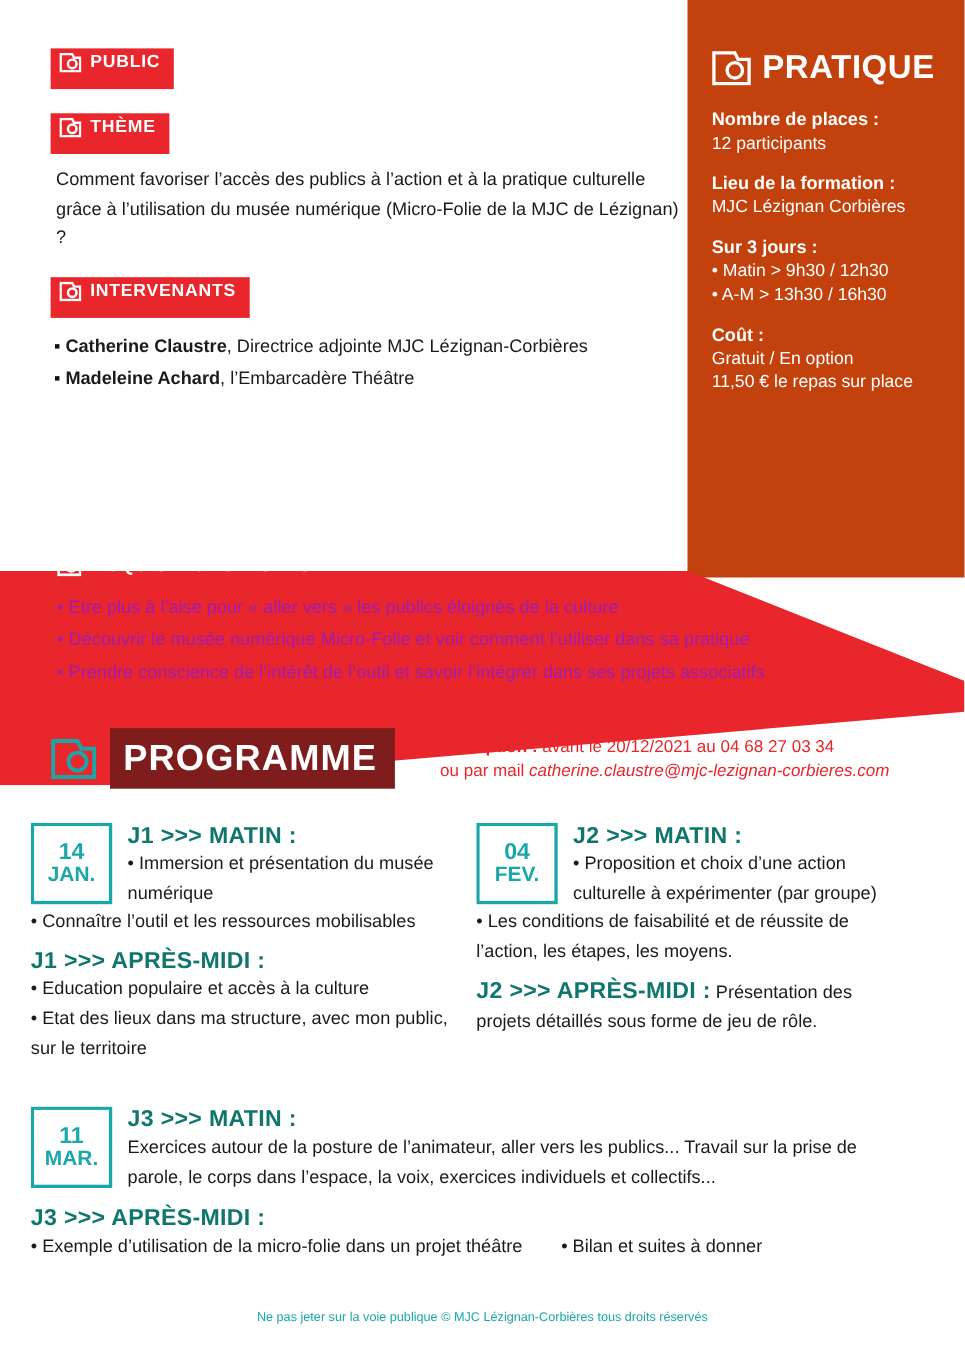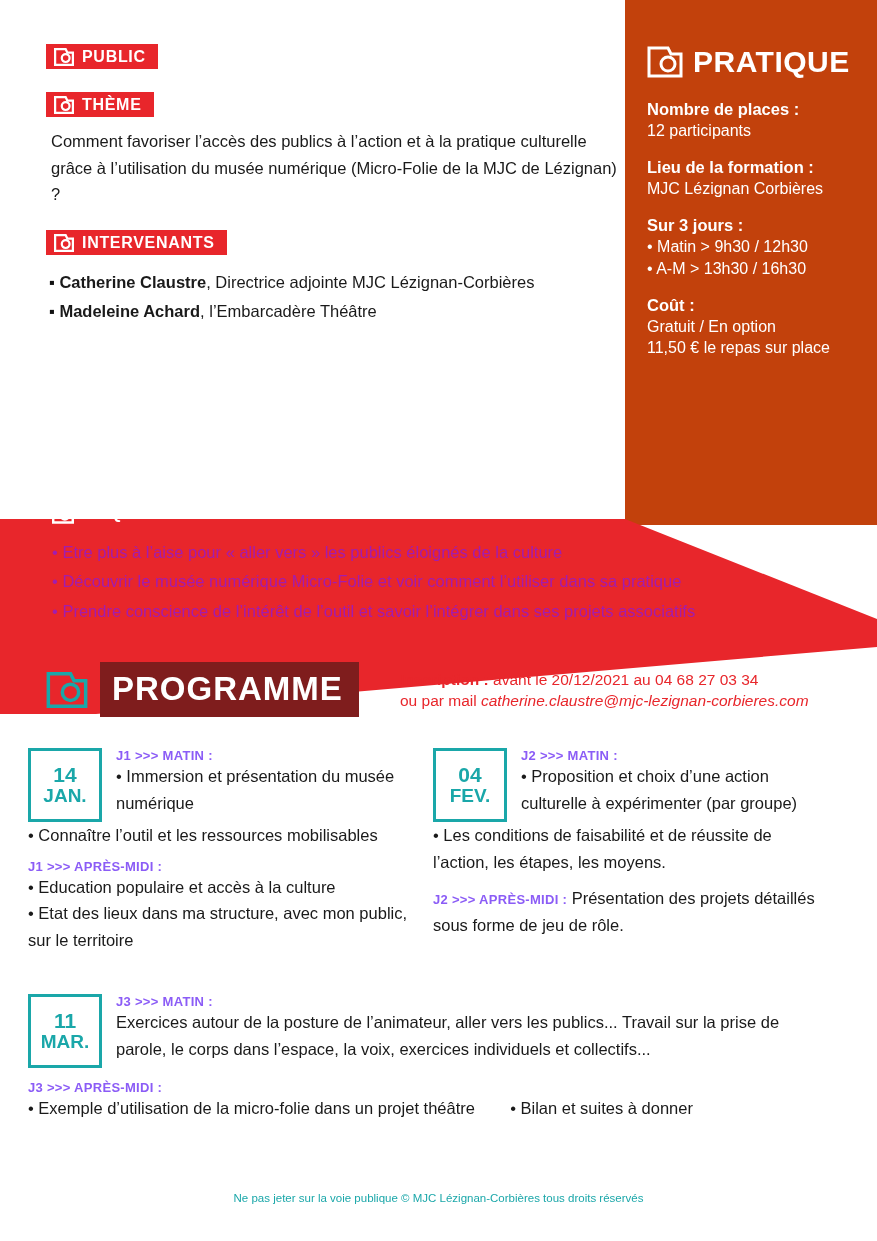--- a/index.html
+++ b/index.html
@@ -57,21 +57,21 @@
     z-index:5; color:#a21caf; font-size:16.5px; line-height:1.78;
   }
   .acq-list .li::before { content:"• "; }
 
   
   .left-col { position:absolute; left:46px; top:44px; width:572px; }
 
   .tag {
     display:inline-flex; align-items:center; gap:8px;
     background:#e8262b; color:#fff;
-    padding:4px 12px 3px 8px;
+    padding:4px 12px 15px 8px;
     font-weight:bold; font-size:16px; letter-spacing:0.7px;
   }
   .para { font-size:16.5px; line-height:1.62; margin:10px 0 0 5px; color:#1a1a1a; }
   .gap-24 { height:22px; }
 
   .speakers { margin:12px 0 0 3px; font-size:16.5px; line-height:1.72; }
   .speakers .li::before { content:"▪ "; color:#111; }
   .speakers b { font-weight:bold; }
 
   
@@ -103,21 +103,21 @@
   .prog-col { width:385px; position:relative; }
 
   .datebox {
     width:68px; height:68px; border:3px solid #1aa7a9; color:#1aa7a9;
     display:flex; flex-direction:column; align-items:center; justify-content:center;
     font-weight:bold; line-height:1.05; float:left; margin-right:14px;
   }
   .datebox .d { font-size:21px; }
   .datebox .m { font-size:19px; }
 
-  .sess-title { color:#8b5cf6; font-weight:bold; font-size:13px; letter-spacing:0.3px; }
+  .sess-title { color:#0f766e; font-weight:bold; font-size:21px; letter-spacing:0.3px; }
   .sess-text { font-size:16.5px; line-height:1.62; }
   .sess-block { overflow:hidden; }
   .sess-block .after { clear:both; }
 
   .row2 { margin-top:40px; }
 
   .footer {
     position:absolute; left:0; top:1192px; width:877px;
     text-align:center; color:#1aa7a9; font-size:11.5px;
   }

